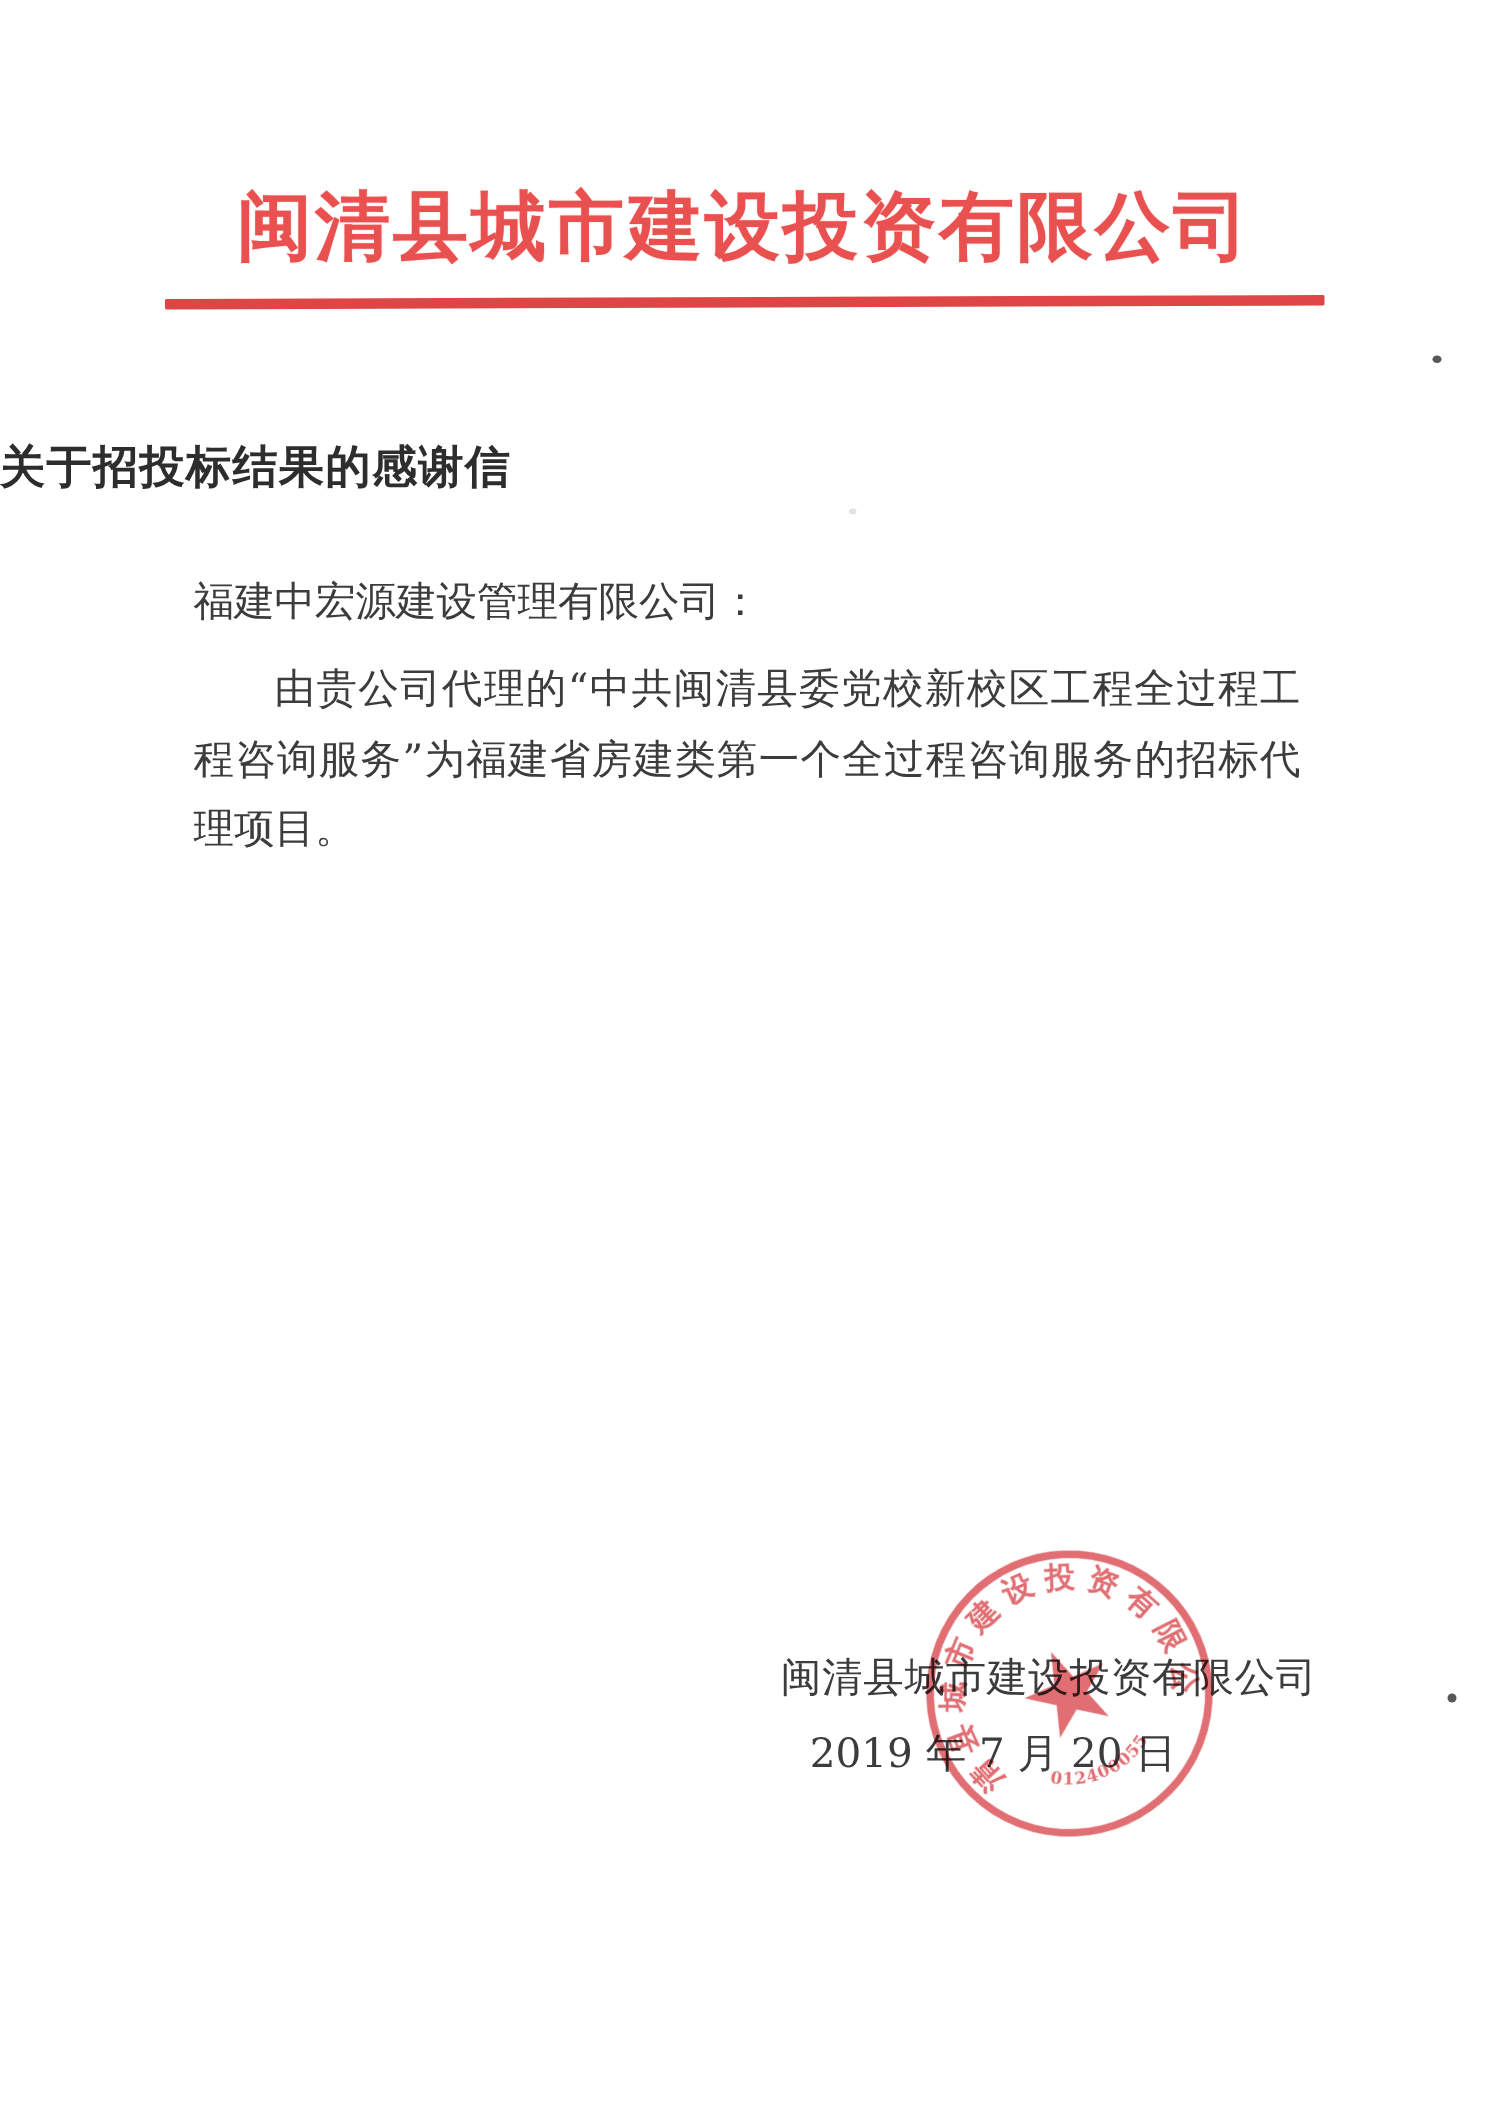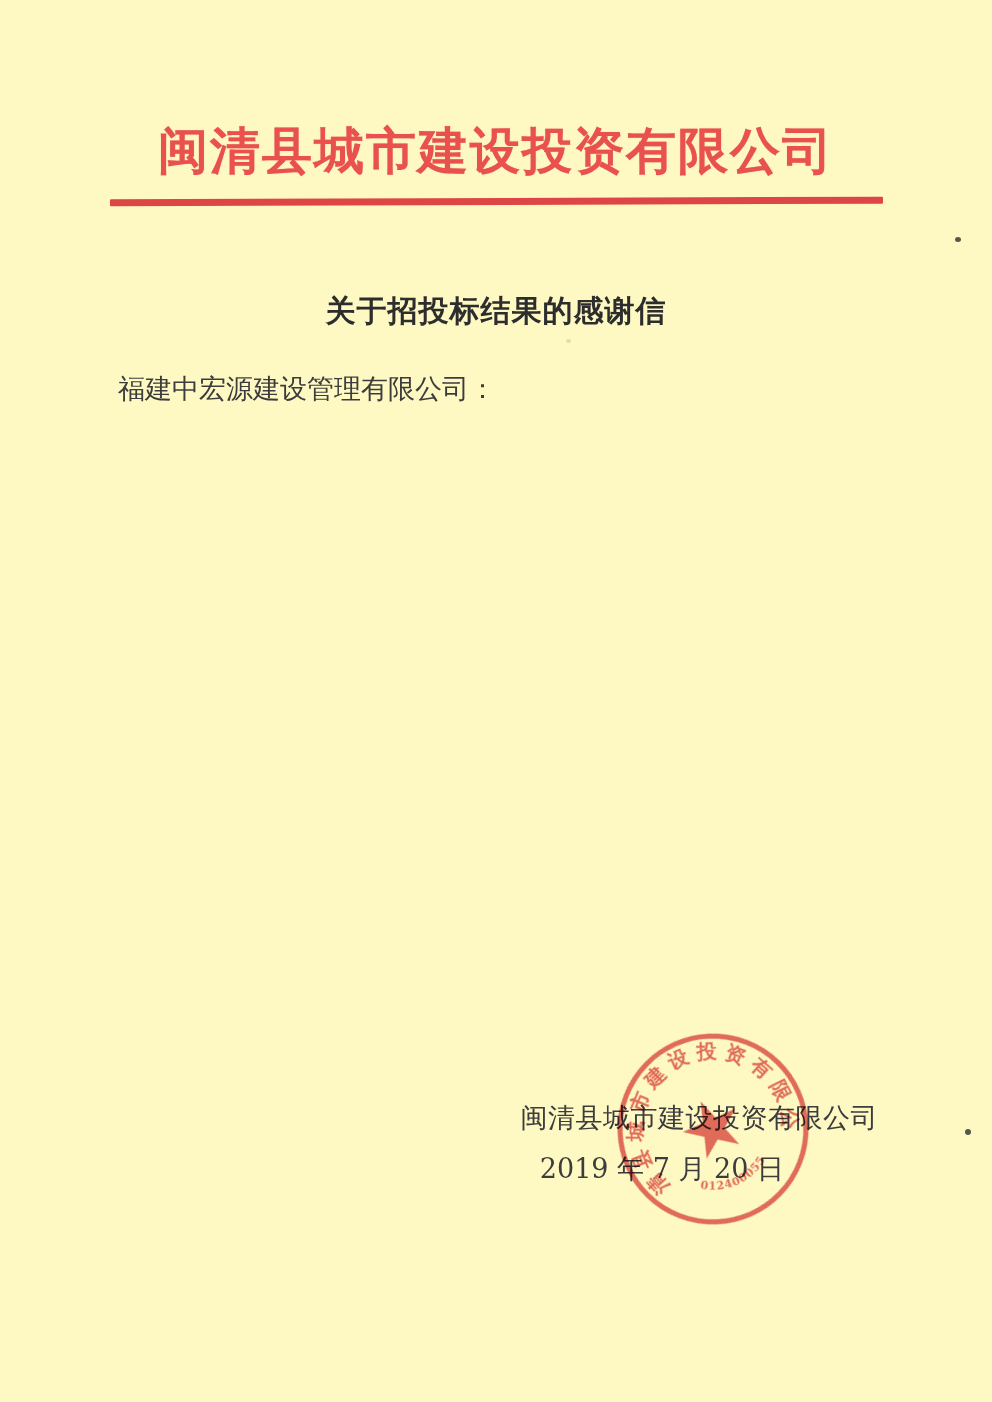--- a/index.html
+++ b/index.html
@@ -6,21 +6,21 @@
     margin: 0;
     padding: 0;
     background: #e9e9e9;
     font-family: "DejaVu Serif", "Liberation Serif", serif;
   }
   .page {
     position: relative;
     width: 992px;
     height: 1402px;
     margin: 0 auto;
-    background: #fef9c3;
+    background: #ffffff;
     overflow: hidden;
   }
   .letterhead-title {
     position: absolute;
     top: 118px;
     left: 0;
     width: 100%;
     text-align: center;
     font-size: 50px;
     font-weight: 700;
@@ -37,43 +37,41 @@
     height: 7px;
     background: #dd4644;
     transform: rotate(-0.2deg);
     border-radius: 1px;
   }
   .doc-title {
     position: absolute;
     top: 291px;
     left: 0;
     width: 100%;
-    text-align: center;
     font-size: 30px;
     font-weight: 700;
     letter-spacing: 1px;
     color: #2d2d2d;
     white-space: nowrap;
   }
   .body-text {
     position: absolute;
     top: 368px;
     left: 118px;
     width: 760px;
     font-size: 27px;
     line-height: 46.8px;
     color: #3c3c3c;
     text-align: justify;
     text-justify: inter-ideograph;
     word-break: break-all;
   }
   .body-text p {
-    margin: 0;
+    margin: 11px;
     padding: 0;
-    font-family: Liberation Mono, monospace;
   }
   .body-text p.indent {
     text-indent: 2em;
   }
   .sign-company {
     position: absolute;
     top: 1100px;
     right: 114px;
     font-size: 27px;
     color: #3c3c3c;
@@ -121,20 +119,21 @@
 <div class="page">
 
   <div class="letterhead-title">闽清县城市建设投资有限公司</div>
 
   <div class="letterhead-rule"></div>
 
   <div class="doc-title">关于招投标结果的感谢信</div>
 
   <div class="body-text">
     <p>福建中宏源建设管理有限公司：</p>
+    <p class="indent">由贵公司代理的“中共闽清县委党校新校区工程全过程工程咨询服务”为福建省房建类第一个全过程咨询服务的招标代理项目。</p>
   </div>
 
   <div class="sign-company">闽清县城市建设投资有限公司</div>
 
   <div class="sign-date">2019 年 7 月 20 日</div>
 
   <svg class="seal" viewBox="0 0 200 200" xmlns="http://www.w3.org/2000/svg">
     <defs>
       <path id="sealArcTop" d="M 36.6,129.6 A 70,70 0 1 1 163.4,129.6" fill="none"></path>
       <path id="sealArcBottom" d="M 61.4,146.0 A 60,60 0 0 0 138.6,146.0" fill="none"></path>

